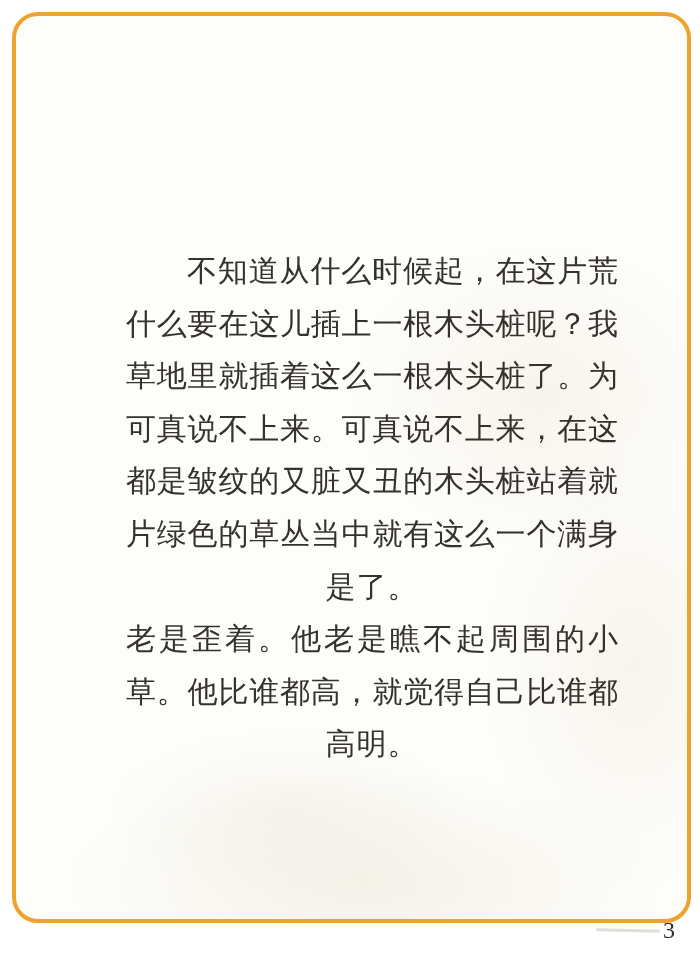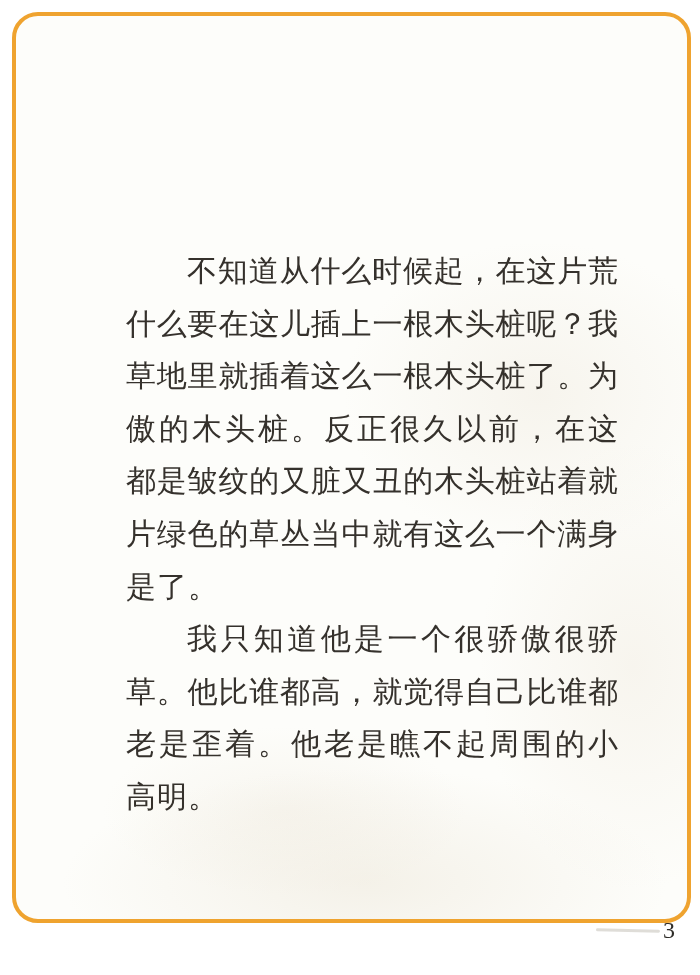--- a/index.html
+++ b/index.html
@@ -37,20 +37,21 @@
     left: 110px;
     top: 229px;
     width: 492px;
   }
   .line {
     height: 52.6px;
     line-height: 52.6px;
     font-size: 30px;
     color: #35312C;
     letter-spacing: 1px;
+    text-align: center;
   }
   .line.justified {
     letter-spacing: 0;
     text-align: justify;
     text-align-last: justify;
   }
   .line.first {
     padding-left: 61px;
   }
   .smudge {
@@ -75,25 +76,24 @@
 </style>
 </head>
 <body>
 
 <div class="page">
   <div class="frame">
     <div class="text-block">
         <div class="line first justified">不知道从什么时候起，在这片荒</div>
         <div class="line justified">什么要在这儿插上一根木头桩呢？我</div>
         <div class="line justified">草地里就插着这么一根木头桩了。为</div>
-        <div class="line justified">傲的木头桩。反正很久以前，在这</div>
+        <div class="line justified">可真说不上来。可真说不上来，在这</div>
         <div class="line justified">都是皱纹的又脏又丑的木头桩站着就</div>
         <div class="line justified">片绿色的草丛当中就有这么一个满身</div>
         <div class="line">是了。</div>
-        <div class="line first justified">我只知道他是一个很骄傲很骄</div>
+        <div class="line justified">老是歪着。他老是瞧不起周围的小</div>
         <div class="line justified">草。他比谁都高，就觉得自己比谁都</div>
-        <div class="line justified">老是歪着。他老是瞧不起周围的小</div>
         <div class="line">高明。</div>
       </div>
     <div class="smudge"></div>
     <div class="page-number">3</div>
   </div>
 </div>
 
 </body></html>

